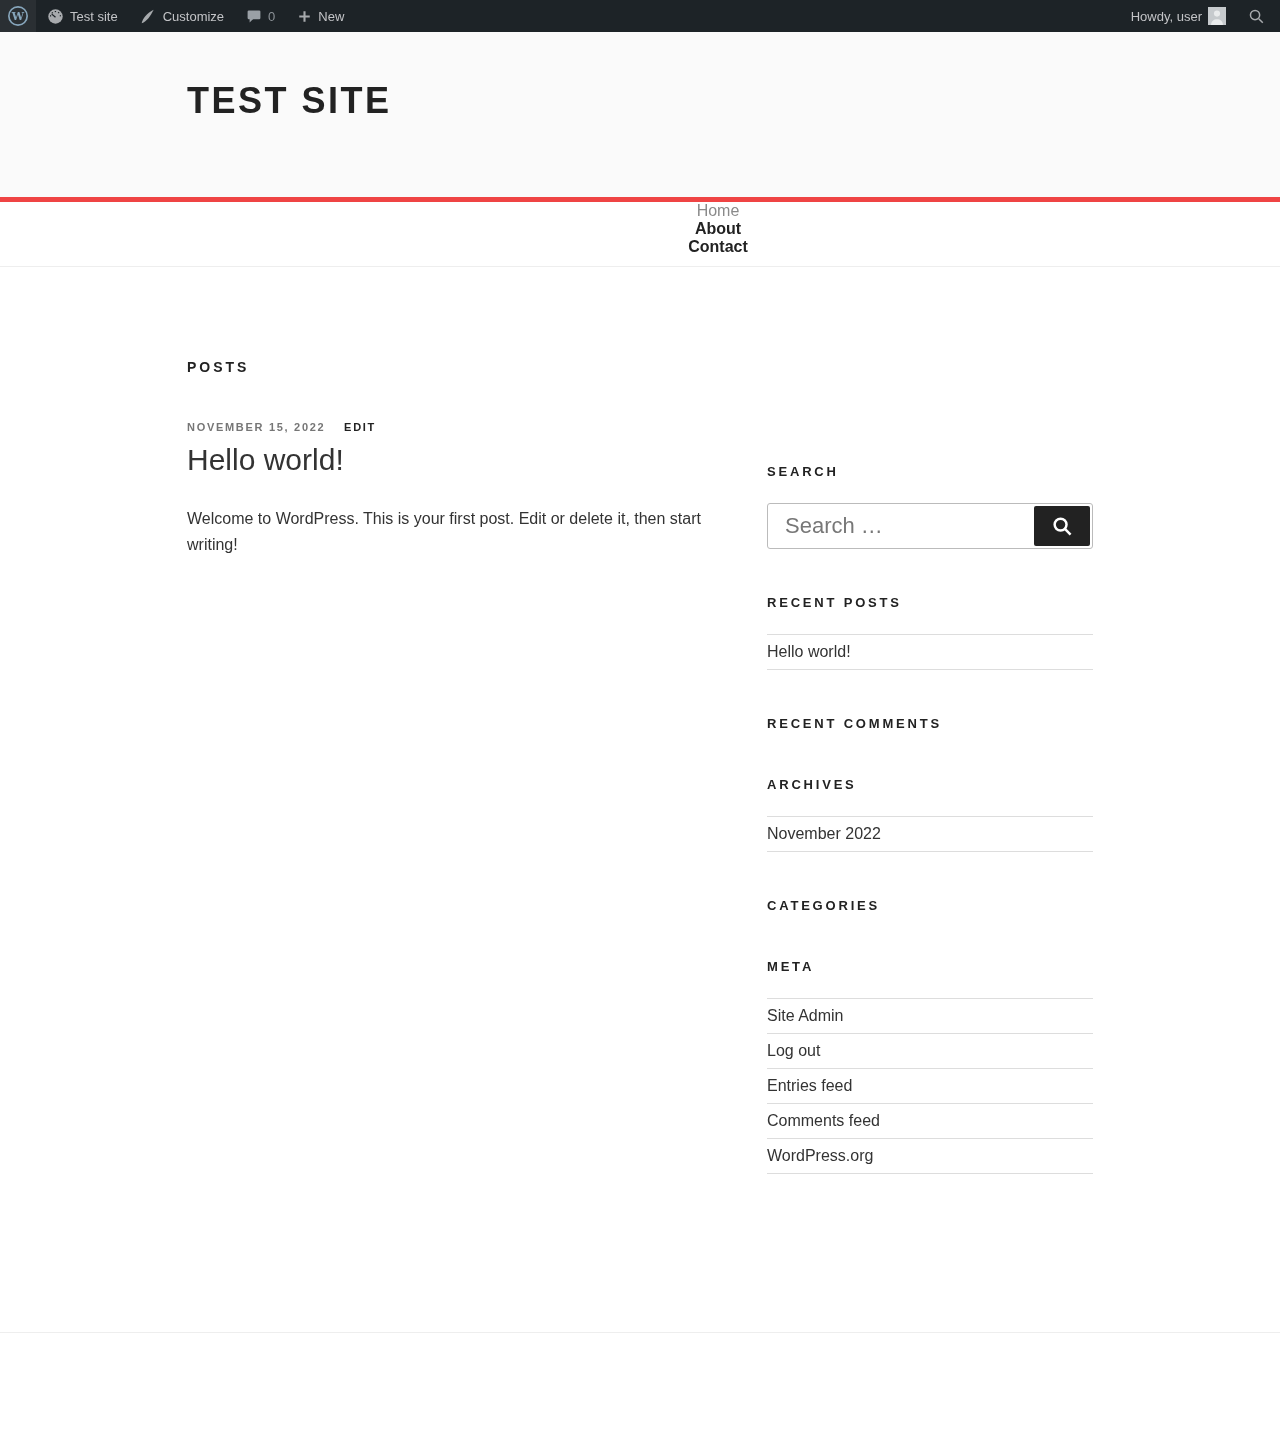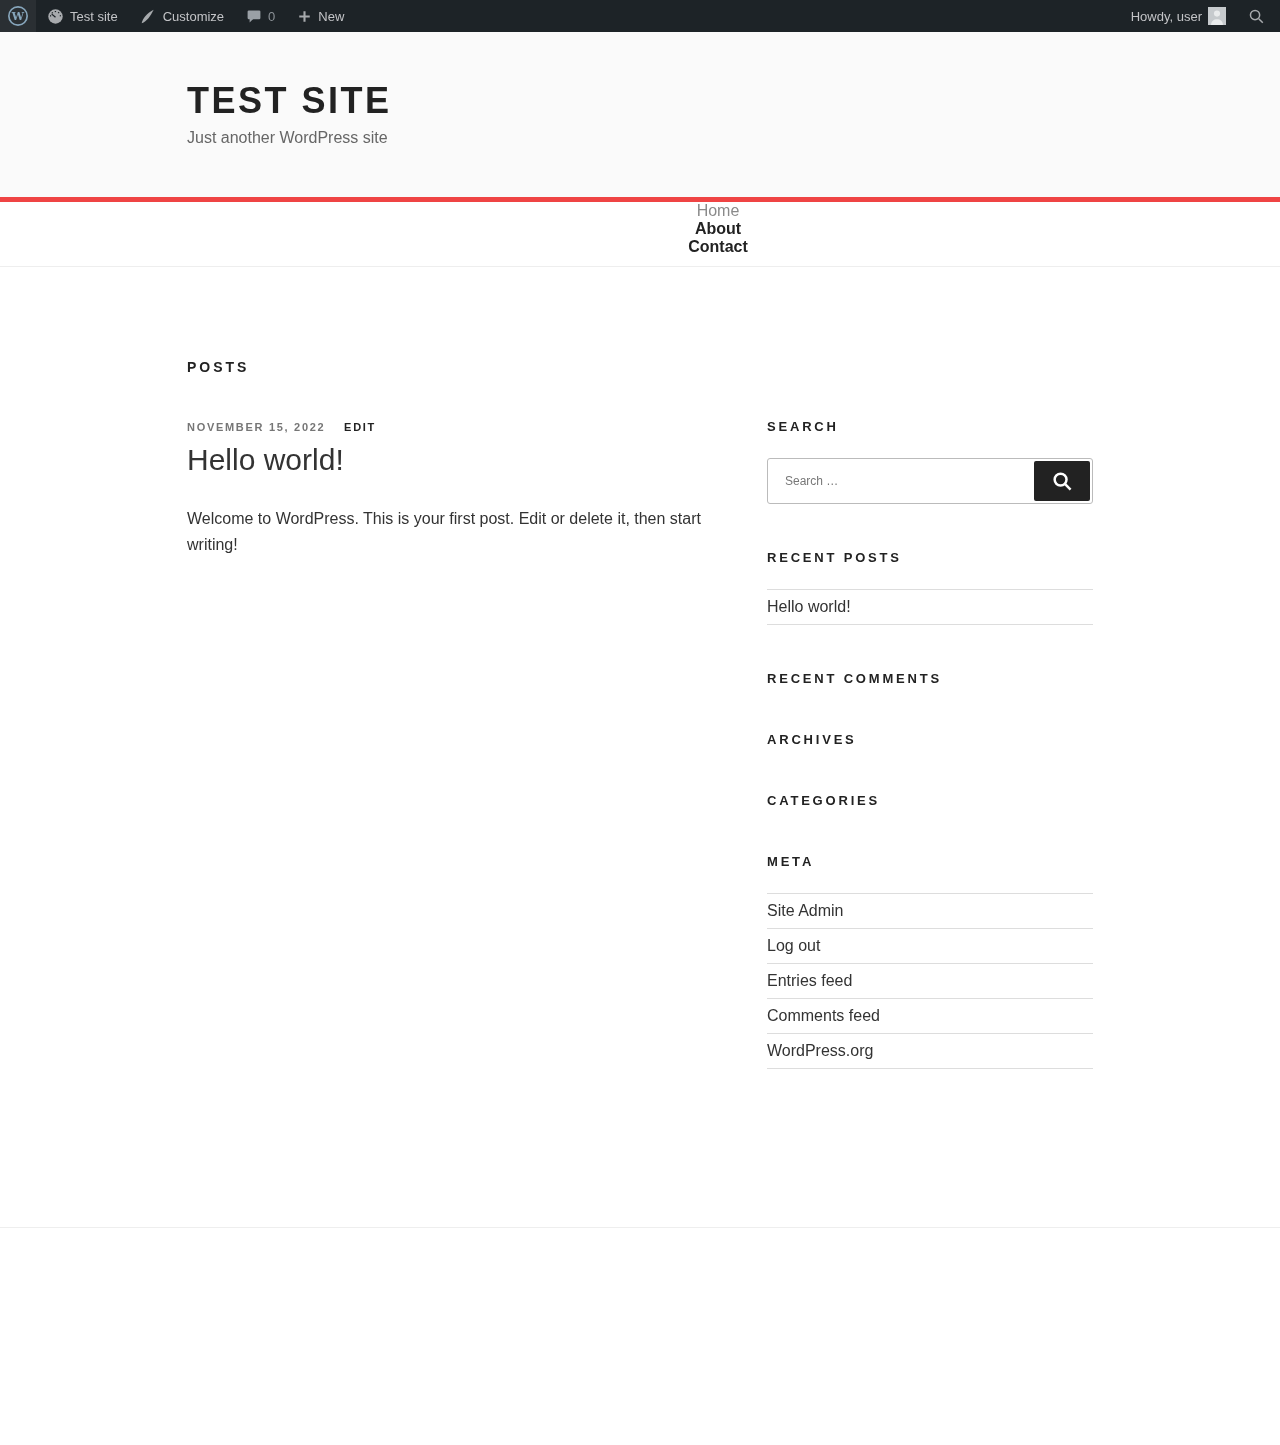--- a/index.html
+++ b/index.html
@@ -35,24 +35,24 @@
   .page-title { font-size:14px; font-weight:700; letter-spacing:3px; color:#222; }
   .post-meta { margin-top:46px; font-size:11px; font-weight:700; letter-spacing:1.7px; }
   .post-date { color:#767676; text-decoration:none; margin-right:14px; cursor:pointer; }
   .post-edit { color:#222; text-decoration:none; cursor:pointer; }
   .entry-title { margin-top:8px; font-size:30px; font-weight:400; color:#333; line-height:1.25;
     text-decoration:none; display:inline-block; cursor:pointer; }
   .entry-body { margin-top:27px; font-size:16px; line-height:1.66; color:#333; }
 
   
   .widget { margin-bottom:46px; }
-  .widget-title { font-size:13px; font-weight:700; letter-spacing:2.8px; color:#222; margin-bottom:24px; }
+  .widget-title { font-size:13px; font-weight:700; letter-spacing:2.8px; color:#222; margin-bottom:24px;margin-top:45px; }
   .search-form { position:relative; }
   .search-field { width:100%; height:46px; border:1px solid #bbb; border-radius:3px;
-    padding:0 70px 0 17px; font-size:12px; color:#333; font-family:"Liberation Sans", sans-serif; outline:none; background:#fff; }
+    padding:0 70px 0 17px; font-size:22px; color:#333; font-family:"Liberation Sans", sans-serif; outline:none; background:#fff; }
   .search-field::placeholder { color:#777; opacity:1; }
   .search-submit { position:absolute; top:3px; right:3px; bottom:3px; width:56px; border:none;
     background:#222; border-radius:2px; display:flex; align-items:center; justify-content:center; cursor:pointer; }
   .widget ul { list-style:none; border-top:1px solid #ddd; }
   .widget li { border-bottom:1px solid #ddd; padding:8px 0; font-size:16px; color:#333; }
   .widget li a { color:#333; text-decoration:none; cursor:pointer; }
 
   
   .site-footer { height:98px; border-top:1px solid #eee; padding:44px 0 0 187px; font-size:16px; color:#666; }
 </style>
@@ -122,21 +122,20 @@
           <circle cx="8.3" cy="8.3" r="5.4"></circle>
           <line x1="12.6" y1="12.6" x2="17.4" y2="17.4"></line>
         </svg>
       </span>
     </div>
   </div>
 </div>
 
 <header class="site-header">
   <h1 class="site-title">TEST SITE</h1>
-  <p class="site-tagline">Just another WordPress site</p>
 </header>
 
 <nav class="main-nav">
   <a class="current">Home</a>
   <a>About</a>
   <a>Contact</a>
 </nav>
 
 <div class="site-content">
   <div class="columns">
@@ -177,20 +176,25 @@
           </li>
         </ul>
       </section>
 
       <section class="widget">
         <h3 class="widget-title">RECENT COMMENTS</h3>
       </section>
 
       <section class="widget">
         <h3 class="widget-title">ARCHIVES</h3>
+        <ul>
+          <li>
+            <a>November 2022</a>
+          </li>
+        </ul>
       </section>
 
       <section class="widget">
         <h3 class="widget-title">CATEGORIES</h3>
       </section>
 
       <section class="widget">
         <h3 class="widget-title">META</h3>
         <ul>
           <li><a>Site Admin</a></li>

